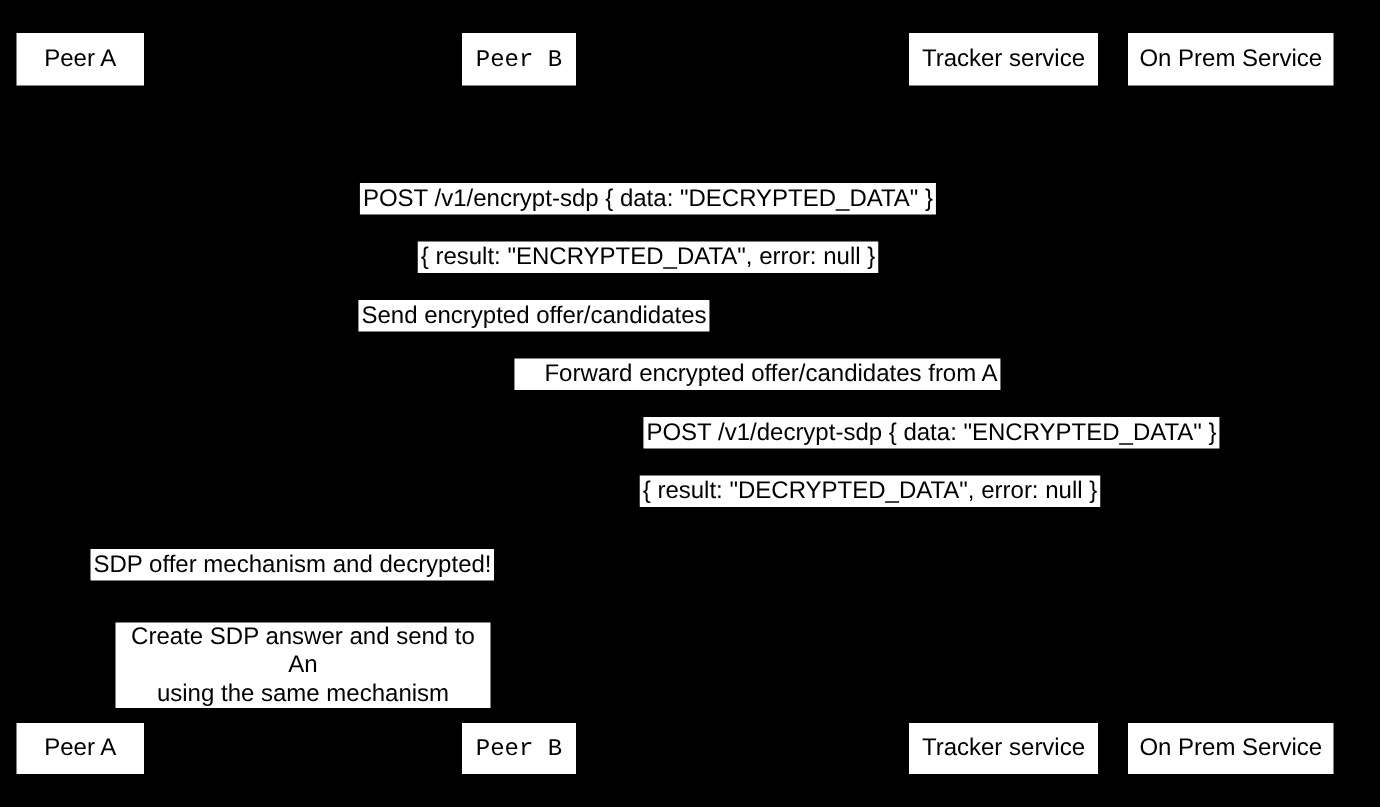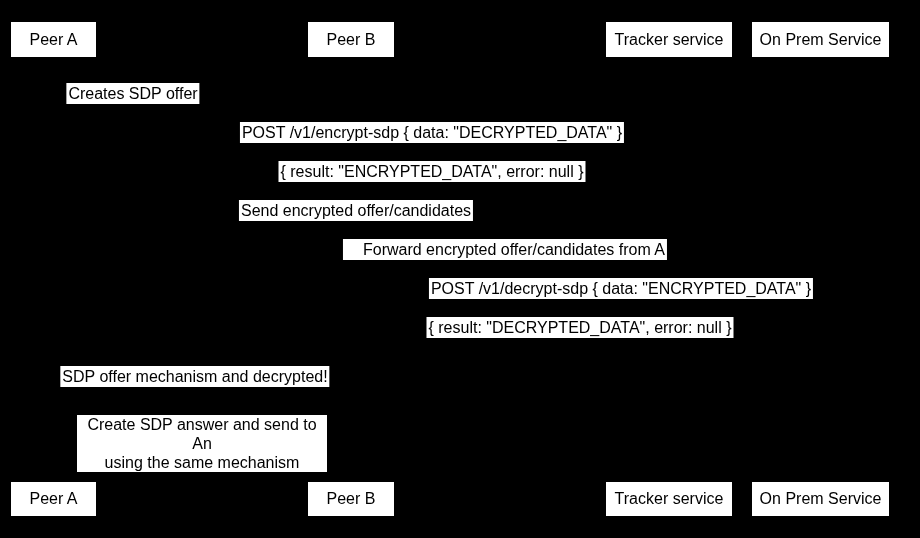--- a/index.html
+++ b/index.html
@@ -17,21 +17,21 @@
     color: #000000;
     font-size: 16px;
     height: 35px;
     display: flex;
     align-items: center;
     justify-content: center;
     box-sizing: border-box;
   }
   .actor.row-bottom { top: 482px; height: 34px; }
   .a1 { left: 11px;  width: 85px;  }
-  .a2 { left: 308px; width: 86px;  }
+  .a2 { left: 308px; width: 76px; font-family: Liberation Mono, monospace;  }
   .a3 { left: 606px; width: 126px; }
   .a4 { left: 752px; width: 137px; }
   .actor.row-top { top: 22px; }
 
   .msg {
     position: absolute;
     background: #ffffff;
     color: #000000;
     font-size: 16px;
     line-height: 21px;
@@ -66,21 +66,20 @@
 </head>
 <body>
 
 <div class="stage">
 
   <div class="actor row-top a1">Peer A</div>
   <div class="actor row-top a2">Peer B</div>
   <div class="actor row-top a3">Tracker service</div>
   <div class="actor row-top a4">On Prem Service</div>
 
-  <div class="msg m1">Creates SDP offer</div>
   <div class="msg m2">POST /v1/encrypt-sdp { data: "DECRYPTED_DATA" }</div>
   <div class="msg m3">{ result: "ENCRYPTED_DATA", error: null }</div>
   <div class="msg m4">Send encrypted offer/candidates</div>
   <div class="msg m5">Forward encrypted offer/candidates from A</div>
   <div class="msg m6">POST /v1/decrypt-sdp { data: "ENCRYPTED_DATA" }</div>
   <div class="msg m7">{ result: "DECRYPTED_DATA", error: null }</div>
   <div class="msg m8">SDP offer mechanism and decrypted!</div>
 
   <div class="note">
     <span>Create SDP answer and send to An</span>

